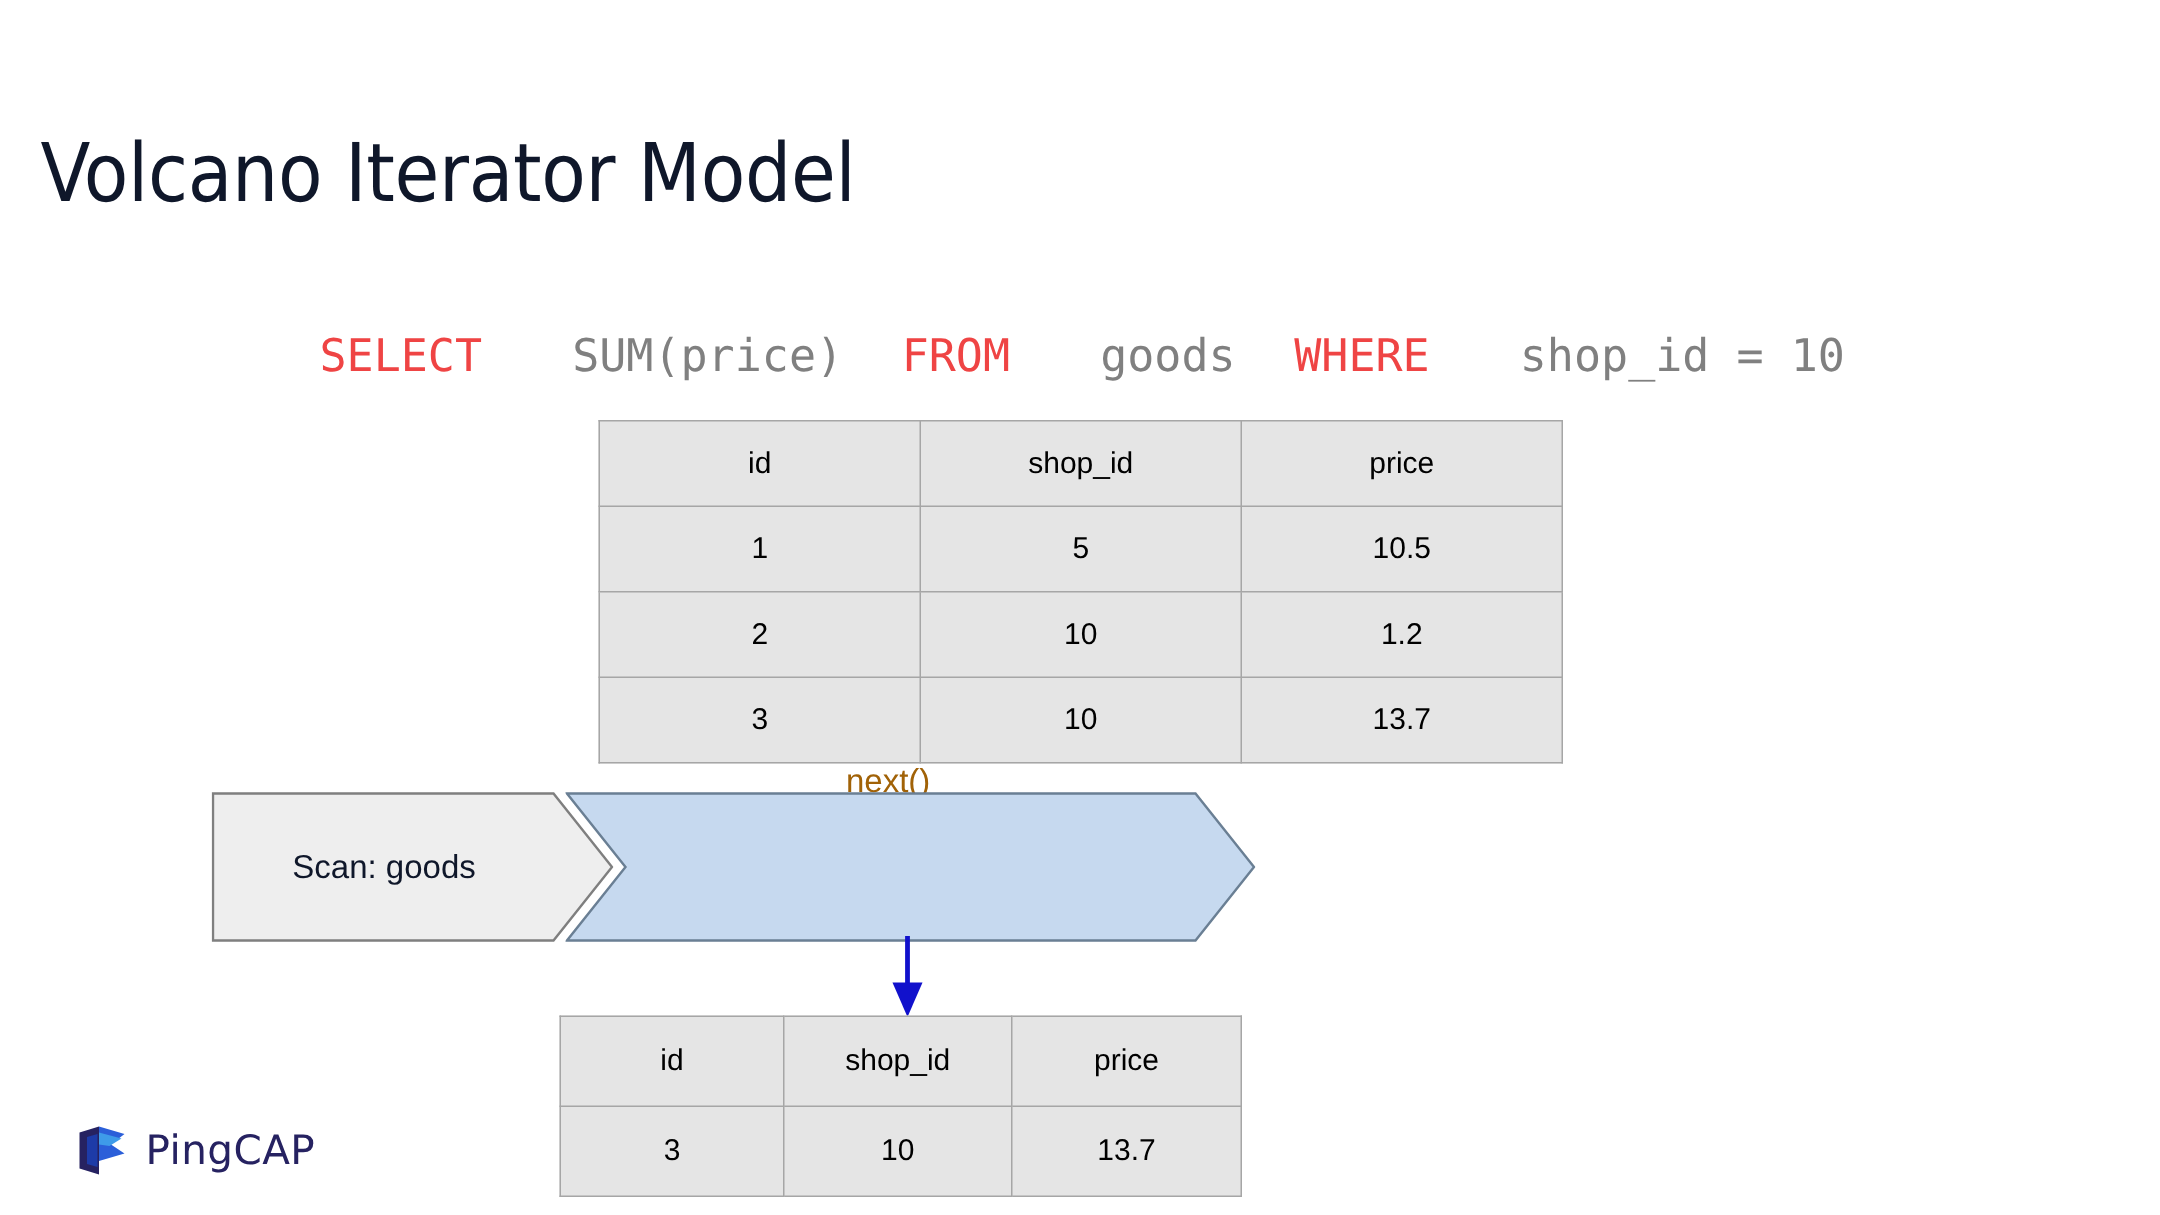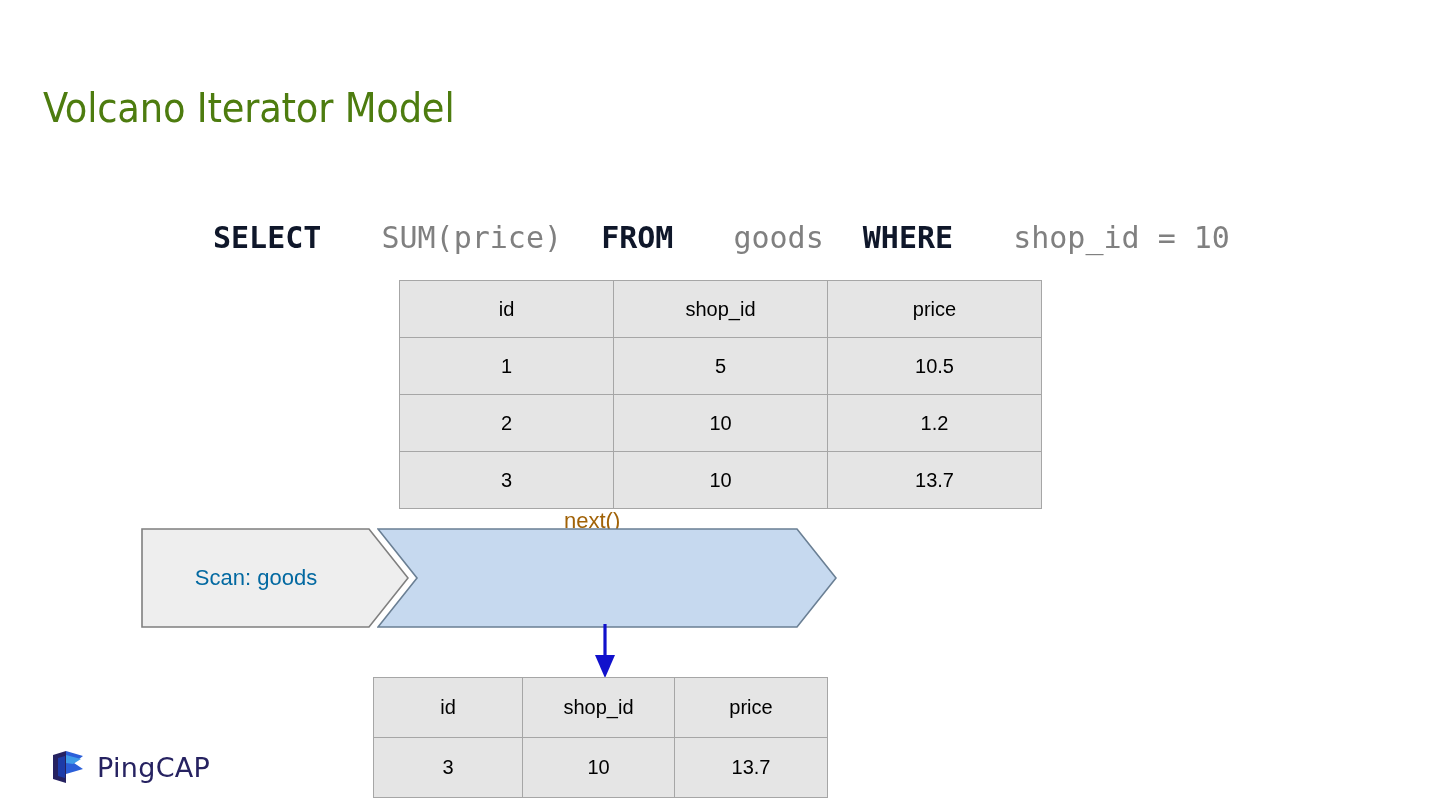--- a/index.html
+++ b/index.html
@@ -13,44 +13,44 @@
 
   body {
     position: relative;
     font-family: "Liberation Sans", sans-serif;
     color: #000000;
   }
 
   
   #slide-title {
     position: absolute;
-    left: 43px;
+    left: 27px;
     top: 84px;
-    font-size: 41px;
+    font-size: 54px;
     font-weight: 400;
     letter-spacing: -0.2px;
-    color: #4d7c0f;
+    color: #0f172a;
     white-space: nowrap;
     font-family: "DejaVu Sans Condensed", "Liberation Sans", sans-serif;
   }
 
   
   #sql-query {
     position: absolute;
     left: 213px;
     top: 219px;
     font-family: "DejaVu Sans Mono", "Liberation Mono", monospace;
     font-size: 30px;
     line-height: 38px;
     white-space: pre;
     color: #808080;
   }
   #sql-query .kw {
-    color: #0f172a;
-    font-weight: bold;
+    color: #ef4444;
+    font-weight: normal;
   }
   #sql-query .txt {
     color: #808080;
     margin-left: 21px;
   }
 
   
   .data-table {
     position: absolute;
     border-collapse: collapse;
@@ -117,21 +117,21 @@
     display: block;
   }
   .chev-label {
     position: absolute;
     top: 0;
     height: 100px;
     display: flex;
     align-items: center;
     justify-content: center;
     font-size: 22px;
-    color: #0369a1;
+    color: #0f172a;
     white-space: nowrap;
     pointer-events: none;
   }
 
   #chev-scan      { left: 141px; width: 268px; }
   #chev-selection { left: 377px; width: 460px; }
   #chev-aggregation { left: 805px; width: 495px; }
 
   #chev-scan .chev-label      { left: 0px;  width: 230px; }
   #chev-selection .chev-label { left: 26px; width: 396px; }

